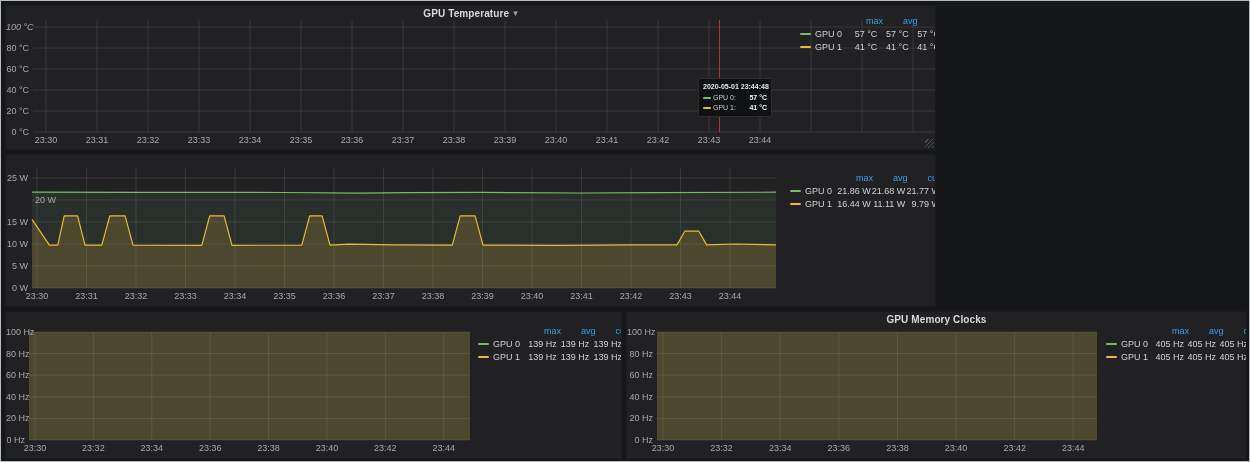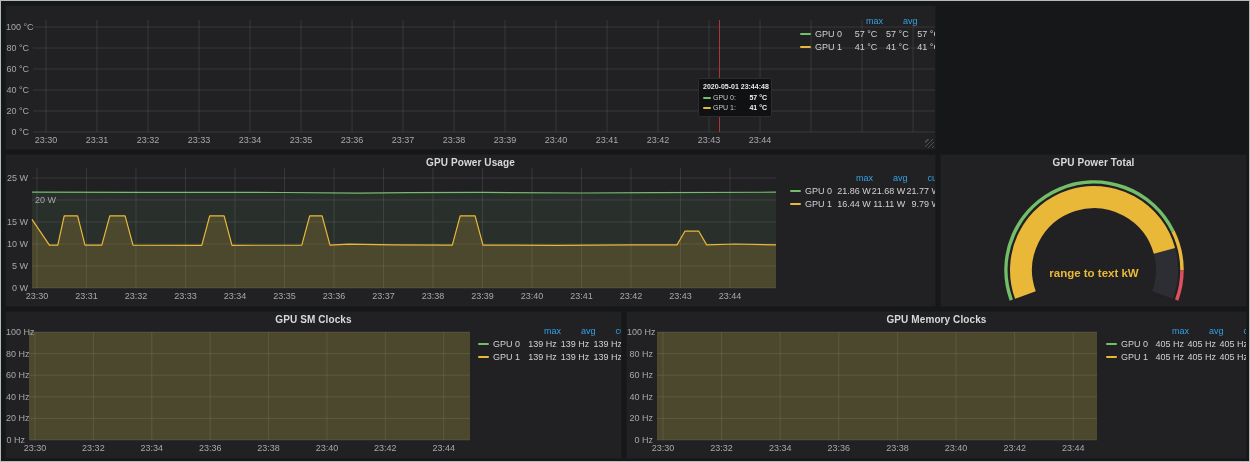--- a/index.html
+++ b/index.html
@@ -50,20 +50,24 @@
 
   .grip{position:absolute;right:1px;bottom:1px;width:9px;height:9px;cursor:nwse-resize;
     background:repeating-linear-gradient(135deg,transparent 0 2px,#4d4f53 2px 3px);}
 </style>
 </head>
 <body>
 
 <div class="screen">
 
   <section class="panel" id="p-temp">
+    <div class="panel-header">
+      <span class="panel-title">GPU Temperature</span>
+      <span class="caret">▾</span>
+    </div>
     <div class="plot" style="left: 27px; top: 14px; width: 903px; height: 112px;">
         <svg width="903" height="112">
           <line x1="0" y1="112" x2="903" y2="112" stroke="rgba(255,255,255,0.10)" stroke-width="1"></line>
           <line x1="0" y1="91.00656044985942" x2="903" y2="91.00656044985942" stroke="rgba(255,255,255,0.10)" stroke-width="1"></line>
           <line x1="0" y1="70.01312089971884" x2="903" y2="70.01312089971884" stroke="rgba(255,255,255,0.10)" stroke-width="1"></line>
           <line x1="0" y1="49.01968134957826" x2="903" y2="49.01968134957826" stroke="rgba(255,255,255,0.10)" stroke-width="1"></line>
           <line x1="0" y1="28.02624179943767" x2="903" y2="28.02624179943767" stroke="rgba(255,255,255,0.10)" stroke-width="1"></line>
           <line x1="0" y1="7.032802249297092" x2="903" y2="7.032802249297092" stroke="rgba(255,255,255,0.10)" stroke-width="1"></line>
           <line x1="13.005648121999437" y1="0" x2="13.005648121999437" y2="112" stroke="rgba(255,255,255,0.10)" stroke-width="1"></line>
           <line x1="64.00818977689919" y1="0" x2="64.00818977689919" y2="112" stroke="rgba(255,255,255,0.10)" stroke-width="1"></line>
@@ -120,43 +124,40 @@
             <span class="tt-val">41 °C</span>
           </div>
         </div>
     </div>
     <div class="grip"></div>
   <div class="tick-label ylab" style="left: 0px; width: 23px; top: 121px;">0 °C</div>
       <div class="tick-label ylab" style="left: 0px; width: 23px; top: 100.007px;">20 °C</div>
       <div class="tick-label ylab" style="left: 0px; width: 23px; top: 79.0131px;">40 °C</div>
       <div class="tick-label ylab" style="left: 0px; width: 23px; top: 58.0197px;">60 °C</div>
       <div class="tick-label ylab" style="left: 0px; width: 23px; top: 37.0262px;">80 °C</div>
-      <div class="tick-label ylab" style="left: 0px; width: 23px; top: 16.0328px;">100 °C</div>
+      <div class="tick-label ylab" style="left: 0px; width: 23px; top: 16.0328px; font-style: italic;">100 °C</div>
       <div class="tick-label xlab" style="left: 40.0056px; top: 129px;">23:30</div>
       <div class="tick-label xlab" style="left: 91.0082px; top: 129px;">23:31</div>
       <div class="tick-label xlab" style="left: 142.011px; top: 129px;">23:32</div>
       <div class="tick-label xlab" style="left: 193.013px; top: 129px;">23:33</div>
       <div class="tick-label xlab" style="left: 244.016px; top: 129px;">23:34</div>
       <div class="tick-label xlab" style="left: 295.018px; top: 129px;">23:35</div>
       <div class="tick-label xlab" style="left: 346.021px; top: 129px;">23:36</div>
       <div class="tick-label xlab" style="left: 397.023px; top: 129px;">23:37</div>
       <div class="tick-label xlab" style="left: 448.026px; top: 129px;">23:38</div>
       <div class="tick-label xlab" style="left: 499.029px; top: 129px;">23:39</div>
       <div class="tick-label xlab" style="left: 550.031px; top: 129px;">23:40</div>
       <div class="tick-label xlab" style="left: 601.034px; top: 129px;">23:41</div>
       <div class="tick-label xlab" style="left: 652.036px; top: 129px;">23:42</div>
       <div class="tick-label xlab" style="left: 703.039px; top: 129px;">23:43</div>
       <div class="tick-label xlab" style="left: 754.041px; top: 129px;">23:44</div>
     </section>
 
 
   <section class="panel" id="p-power">
-    <div class="panel-header">
-      <span class="panel-title">GPU Power Usage</span>
-    </div>
     <div class="plot" style="left: 26px; top: 13px; width: 744px; height: 120px;">
         <svg width="744" height="120">
           <line x1="0" y1="120" x2="744" y2="120" stroke="rgba(255,255,255,0.10)" stroke-width="1"></line>
           <line x1="0" y1="97.997799779978" x2="744" y2="97.997799779978" stroke="rgba(255,255,255,0.10)" stroke-width="1"></line>
           <line x1="0" y1="75.99559955995599" x2="744" y2="75.99559955995599" stroke="rgba(255,255,255,0.10)" stroke-width="1"></line>
           <line x1="0" y1="53.99339933993399" x2="744" y2="53.99339933993399" stroke="rgba(255,255,255,0.10)" stroke-width="1"></line>
           <line x1="0" y1="31.991199119911983" x2="744" y2="31.991199119911983" stroke="rgba(255,255,255,0.10)" stroke-width="1"></line>
           <line x1="0" y1="9.988998899889978" x2="744" y2="9.988998899889978" stroke="rgba(255,255,255,0.10)" stroke-width="1"></line>
           <line x1="4.999268179096534" y1="0" x2="4.999268179096534" y2="120" stroke="rgba(255,255,255,0.10)" stroke-width="1"></line>
           <line x1="54.496972922626576" y1="0" x2="54.496972922626576" y2="120" stroke="rgba(255,255,255,0.10)" stroke-width="1"></line>
@@ -215,40 +216,22 @@
       <div class="tick-label xlab" style="left: 377.483px; top: 136px;">23:37</div>
       <div class="tick-label xlab" style="left: 426.981px; top: 136px;">23:38</div>
       <div class="tick-label xlab" style="left: 476.479px; top: 136px;">23:39</div>
       <div class="tick-label xlab" style="left: 525.976px; top: 136px;">23:40</div>
       <div class="tick-label xlab" style="left: 575.474px; top: 136px;">23:41</div>
       <div class="tick-label xlab" style="left: 624.972px; top: 136px;">23:42</div>
       <div class="tick-label xlab" style="left: 674.469px; top: 136px;">23:43</div>
       <div class="tick-label xlab" style="left: 723.967px; top: 136px;">23:44</div>
     </section>
 
-  <section class="panel" id="p-ptotal">
-    <div class="panel-header">
-      <span class="panel-title">GPU Power Total</span>
-    </div>
-    <div>
-        <svg width="305" height="151" class="gauge-svg">
-          <path d="M84.40,139.97 A73,73 0 1 1 221.60,139.97" fill="none" stroke="#2c2e33" stroke-width="22"></path>
-          <path d="M84.40,139.97 A73,73 0 1 1 223.45,95.86" fill="none" stroke="#eab839" stroke-width="22"></path>
-          <path d="M70.31,145.10 A88,88 0 0 1 231.96,76.15" fill="none" stroke="#73bf69" stroke-width="3.5"></path>
-          <path d="M231.96,76.15 A88,88 0 0 1 241.00,115.31" fill="none" stroke="#eab839" stroke-width="3.5"></path>
-          <path d="M241.00,115.31 A88,88 0 0 1 235.69,145.10" fill="none" stroke="#de505f" stroke-width="3.5"></path>
-          <text x="153" y="122" text-anchor="middle" fill="#eab839" font-size="11.5" class="gauge-value">range to text kW</text>
-        </svg>
-      </div>
-  </section>
 
   <section class="panel" id="p-sm">
-    <div class="panel-header">
-      <span class="panel-title">GPU SM Clocks</span>
-    </div>
     <div class="plot" style="left: 23px; top: 20px; width: 441px; height: 108px;">
         <svg width="441" height="108">
           <line x1="0" y1="108" x2="441" y2="108" stroke="rgba(255,255,255,0.10)" stroke-width="1"></line>
           <line x1="0" y1="86.4" x2="441" y2="86.4" stroke="rgba(255,255,255,0.10)" stroke-width="1"></line>
           <line x1="0" y1="64.8" x2="441" y2="64.8" stroke="rgba(255,255,255,0.10)" stroke-width="1"></line>
           <line x1="0" y1="43.2" x2="441" y2="43.2" stroke="rgba(255,255,255,0.10)" stroke-width="1"></line>
           <line x1="0" y1="21.599999999999994" x2="441" y2="21.599999999999994" stroke="rgba(255,255,255,0.10)" stroke-width="1"></line>
           <line x1="0" y1="0" x2="441" y2="0" stroke="rgba(255,255,255,0.10)" stroke-width="1"></line>
           <line x1="5.985104270109234" y1="0" x2="5.985104270109234" y2="108" stroke="rgba(255,255,255,0.10)" stroke-width="1"></line>
           <line x1="64.37636544190666" y1="0" x2="64.37636544190666" y2="108" stroke="rgba(255,255,255,0.10)" stroke-width="1"></line>

